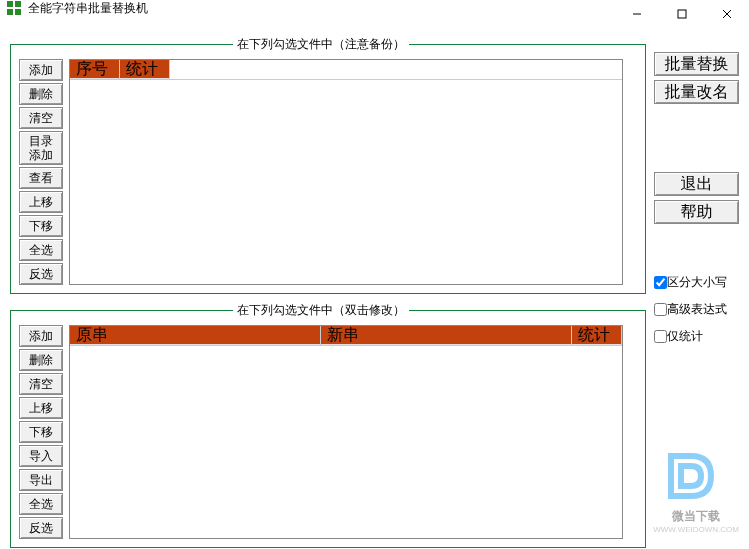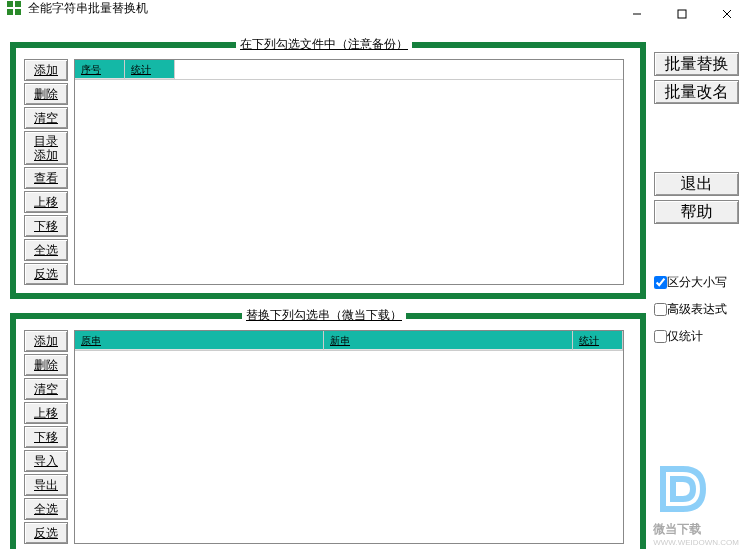--- a/index.html
+++ b/index.html
@@ -5,37 +5,37 @@
 * { box-sizing: border-box; margin: 0; padding: 0; }
 body { font-family: "Microsoft YaHei", SimSun, sans-serif; font-size: 12px; background: #fff; width: 749px; height: 549px; overflow: hidden; position: relative; }
 .titlebar { height: 28px; display: flex; padding-left: 6px; background: #fff; }
 .titlebar-icon { width: 16px; height: 16px; margin-right: 6px; }
 .titlebar-title { flex: 1; font-size: 12px; }
 .win-controls { display: flex; }
 .win-btn { width: 45px; height: 28px; display: flex; align-items: center; justify-content: center; cursor: pointer; }
 .content { padding: 8px 10px; display: flex; gap: 8px; }
 .left-col { flex: 1; display: flex; flex-direction: column; gap: 8px; }
 .right-col { width: 85px; display: flex; flex-direction: column; gap: 4px; padding-top: 16px; }
-fieldset { border: 6px solid #15803d; padding: 6px 16px 8px 8px; position: relative; text-decoration: underline; }
+fieldset { border: 1px solid #15803d; padding: 6px 22px 8px 8px; position: relative; }
 legend { font-size: 12px; padding: 0 4px; text-align: center; margin: 0 auto; }
 .panel-inner { display: flex; gap: 6px; }
 .side-btns { display: flex; flex-direction: column; gap: 2px; width: 44px; }
 .btn { height: 22px; border: 1px solid #888; background: #f0f0f0; font-size: 12px; cursor: pointer; font-family: inherit; padding: 0; box-shadow: 1px 1px 0 #fff inset, -1px -1px 0 #999 inset; }
 .btn.tall { height: 34px; line-height: 1.2; }
 .list-area { flex: 1; border: 1px solid #888; background: #fff; display: flex; flex-direction: column; box-shadow: inset 1px 1px 0 #ccc; }
 .list-header { display: flex; border-bottom: 1px solid #ccc; background: #fff; height: 20px; }
-.col-head { border-right: 1px solid #ccc; padding: 2px 6px; font-size: 10px; background: #14b8a6; display: flex; align-items: center; box-shadow: inset 0 -1px 0 #e0e0e0; cursor: pointer; }
+.col-head { border-right: 1px solid #ccc; padding: 2px 6px; font-size: 16px; background: #c2410c; display: flex; align-items: center; box-shadow: inset 0 -1px 0 #e0e0e0; cursor: pointer; }
 .list-body { flex: 1; background: #fff; }
 #panel-top .list-body { height: 200px; }
 #panel-bottom .list-body { height: 176px; }
 .right-btn { height: 24px; border: 1px solid #888; background: #f0f0f0; font-size: 16px; cursor: pointer; font-family: inherit; box-shadow: 1px 1px 0 #fff inset, -1px -1px 0 #999 inset; }
 .spacer { height: 60px; }
 .checkbox-row { display: flex; align-items: center; margin-top: 6px; font-size: 12px; }
 .checkbox-row input { margin: 0; }
-.watermark { position: absolute; right: 10px; bottom: 2px; opacity: 0.5; font-size: 10px; color: #888; }
+.watermark { position: absolute; right: 10px; bottom: 15px; opacity: 0.5; text-align: center; font-size: 10px; color: #888; }
 .watermark-logo { width: 70px; height: 60px; }
 </style>
 </head>
 <body>
 
 <div class="titlebar">
   <span class="titlebar-icon">
     <svg viewBox="0 0 16 16">
         <rect x="1" y="1" width="6" height="6" fill="#2a8a2a"></rect>
         <rect x="9" y="1" width="6" height="6" fill="#2a8a2a"></rect>
@@ -85,21 +85,21 @@
           <div class="list-header">
             <div class="col-head" style="width:50px">序号</div>
             <div class="col-head" style="width:50px">统计</div>
           </div>
           <div class="list-body"></div>
         </div>
       </div>
     </fieldset>
 
     <fieldset id="panel-bottom">
-      <legend>替换下列勾选串（微当下载）</legend>
+      <legend>在下列勾选文件中（双击修改）</legend>
       <div class="panel-inner">
         <div class="side-btns">
           <button class="btn">添加</button>
           <button class="btn">删除</button>
           <button class="btn">清空</button>
           <button class="btn">上移</button>
           <button class="btn">下移</button>
           <button class="btn">导入</button>
           <button class="btn">导出</button>
           <button class="btn">全选</button>

